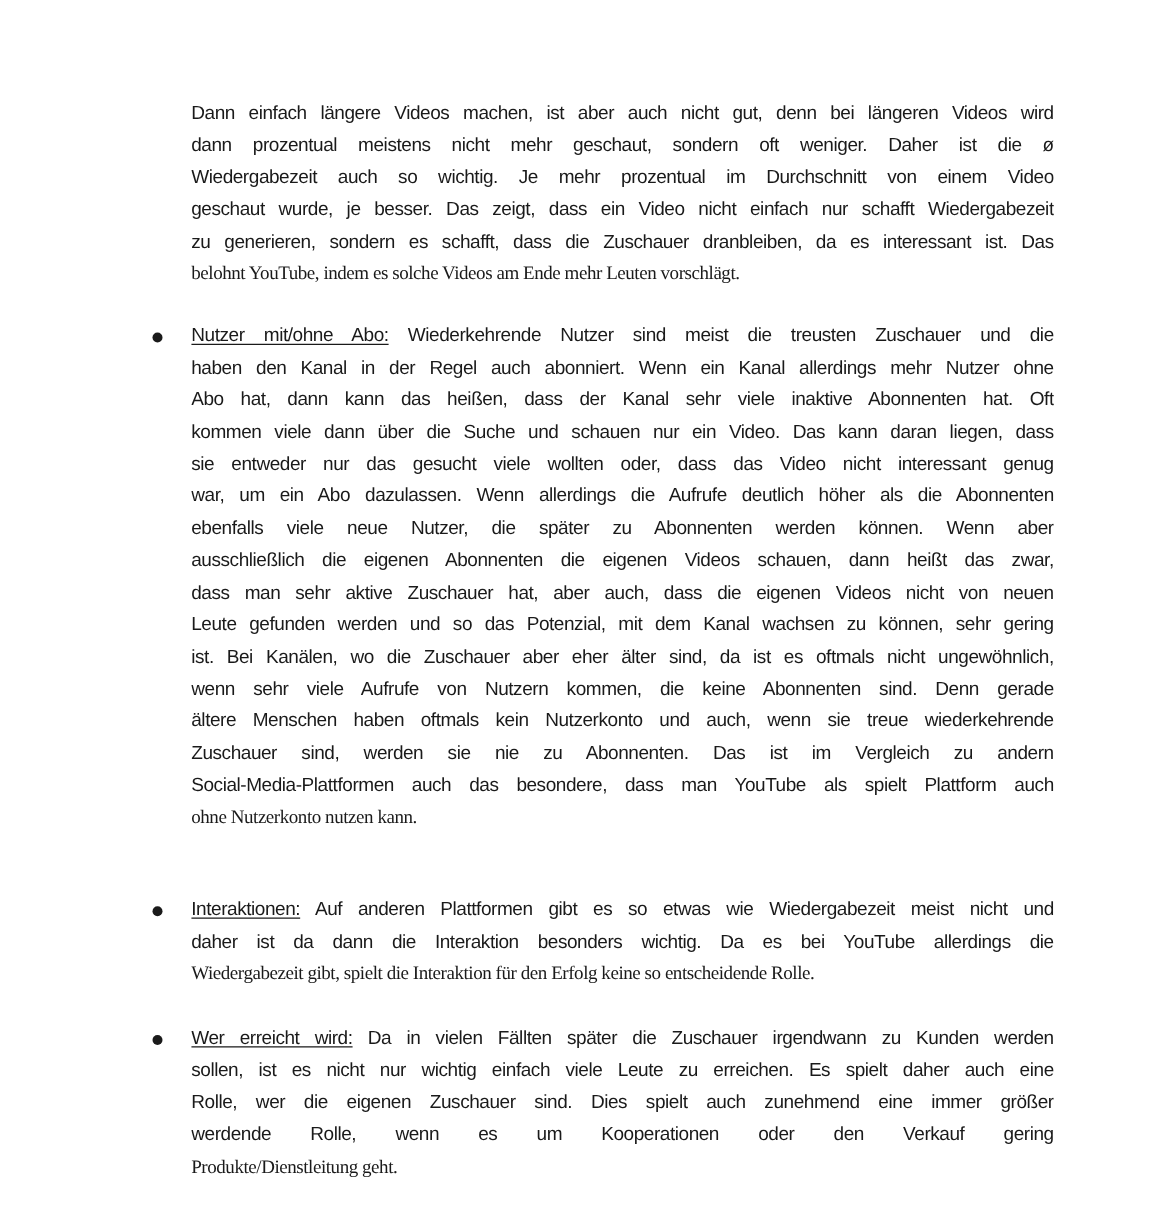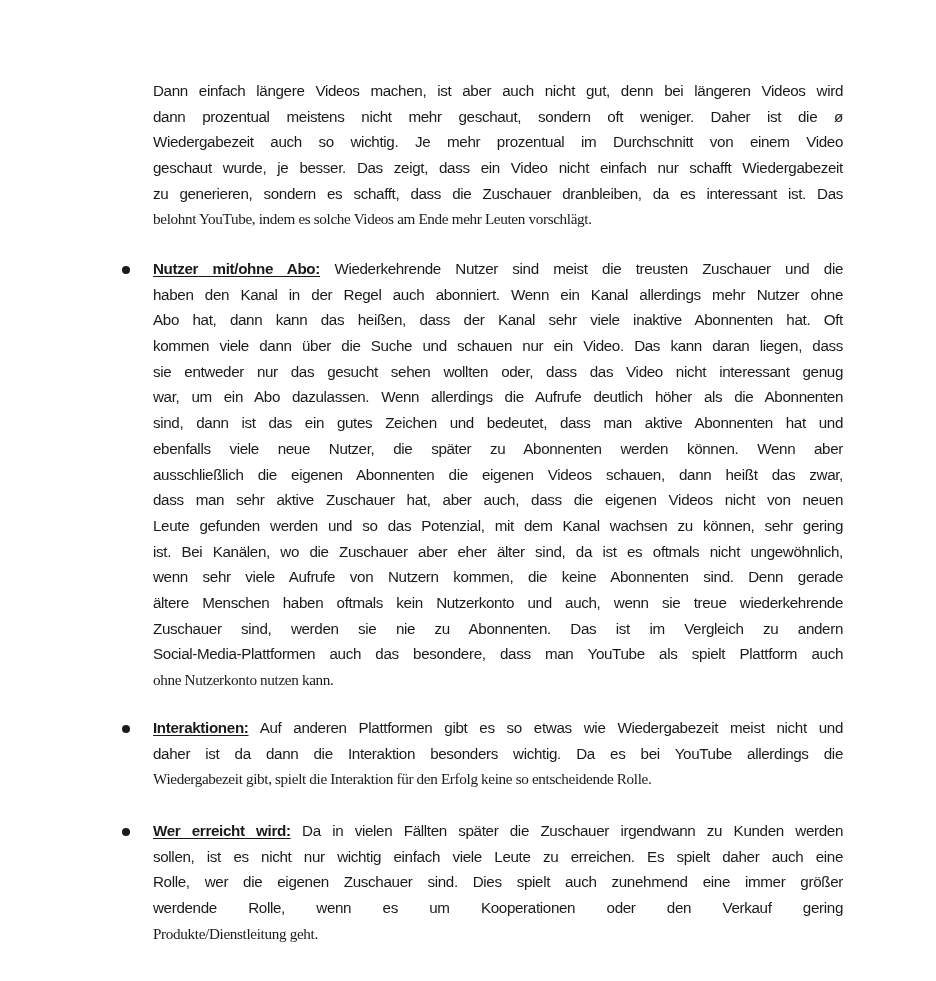--- a/index.html
+++ b/index.html
@@ -14,21 +14,21 @@
       display: block; height: 25.7px; line-height: 25.7px;
       text-align: justify; text-align-last: justify; white-space: nowrap; overflow: hidden;
     }
     .line.last { text-align-last: left; }
     .line-inner { white-space: normal; display: block; text-align: justify; text-align-last: justify; }
     .line.last .line-inner { text-align-last: left; font-family: Liberation Serif, serif; }
     .bullet {
       position: absolute; left: 122px; width: 8px; height: 8px; border-radius: 50%;
       background: #1a1a1a;
     }
-    .term { font-weight: bold; text-decoration: underline; text-underline-offset: 2px; }
+    .term { font-weight: normal; text-decoration: underline; text-underline-offset: 2px; }
   </style>
 </head>
 <body>
 
 <div class="page">
 
   <div class="block" style="top:78px;">
     <div class="line">
         <span class="line-inner">Dann einfach längere Videos machen, ist aber auch nicht gut, denn bei längeren Videos wird</span>
       </div>
@@ -57,27 +57,24 @@
     <div class="line">
         <span class="line-inner">haben den Kanal in der Regel auch abonniert. Wenn ein Kanal allerdings mehr Nutzer ohne</span>
       </div>
     <div class="line">
         <span class="line-inner">Abo hat, dann kann das heißen, dass der Kanal sehr viele inaktive Abonnenten hat. Oft</span>
       </div>
     <div class="line">
         <span class="line-inner">kommen viele dann über die Suche und schauen nur ein Video. Das kann daran liegen, dass</span>
       </div>
     <div class="line">
-        <span class="line-inner">sie entweder nur das gesucht sehen wollten oder, dass das Video nicht interessant genug</span>
+        <span class="line-inner">sie entweder nur das gesucht viele wollten oder, dass das Video nicht interessant genug</span>
       </div>
     <div class="line">
         <span class="line-inner">war, um ein Abo dazulassen. Wenn allerdings die Aufrufe deutlich höher als die Abonnenten</span>
-      </div>
-    <div class="line">
-        <span class="line-inner">sind, dann ist das ein gutes Zeichen und bedeutet, dass man aktive Abonnenten hat und</span>
       </div>
     <div class="line">
         <span class="line-inner">ebenfalls viele neue Nutzer, die später zu Abonnenten werden können. Wenn aber</span>
       </div>
     <div class="line">
         <span class="line-inner">ausschließlich die eigenen Abonnenten die eigenen Videos schauen, dann heißt das zwar,</span>
       </div>
     <div class="line">
         <span class="line-inner">dass man sehr aktive Zuschauer hat, aber auch, dass die eigenen Videos nicht von neuen</span>
       </div>

